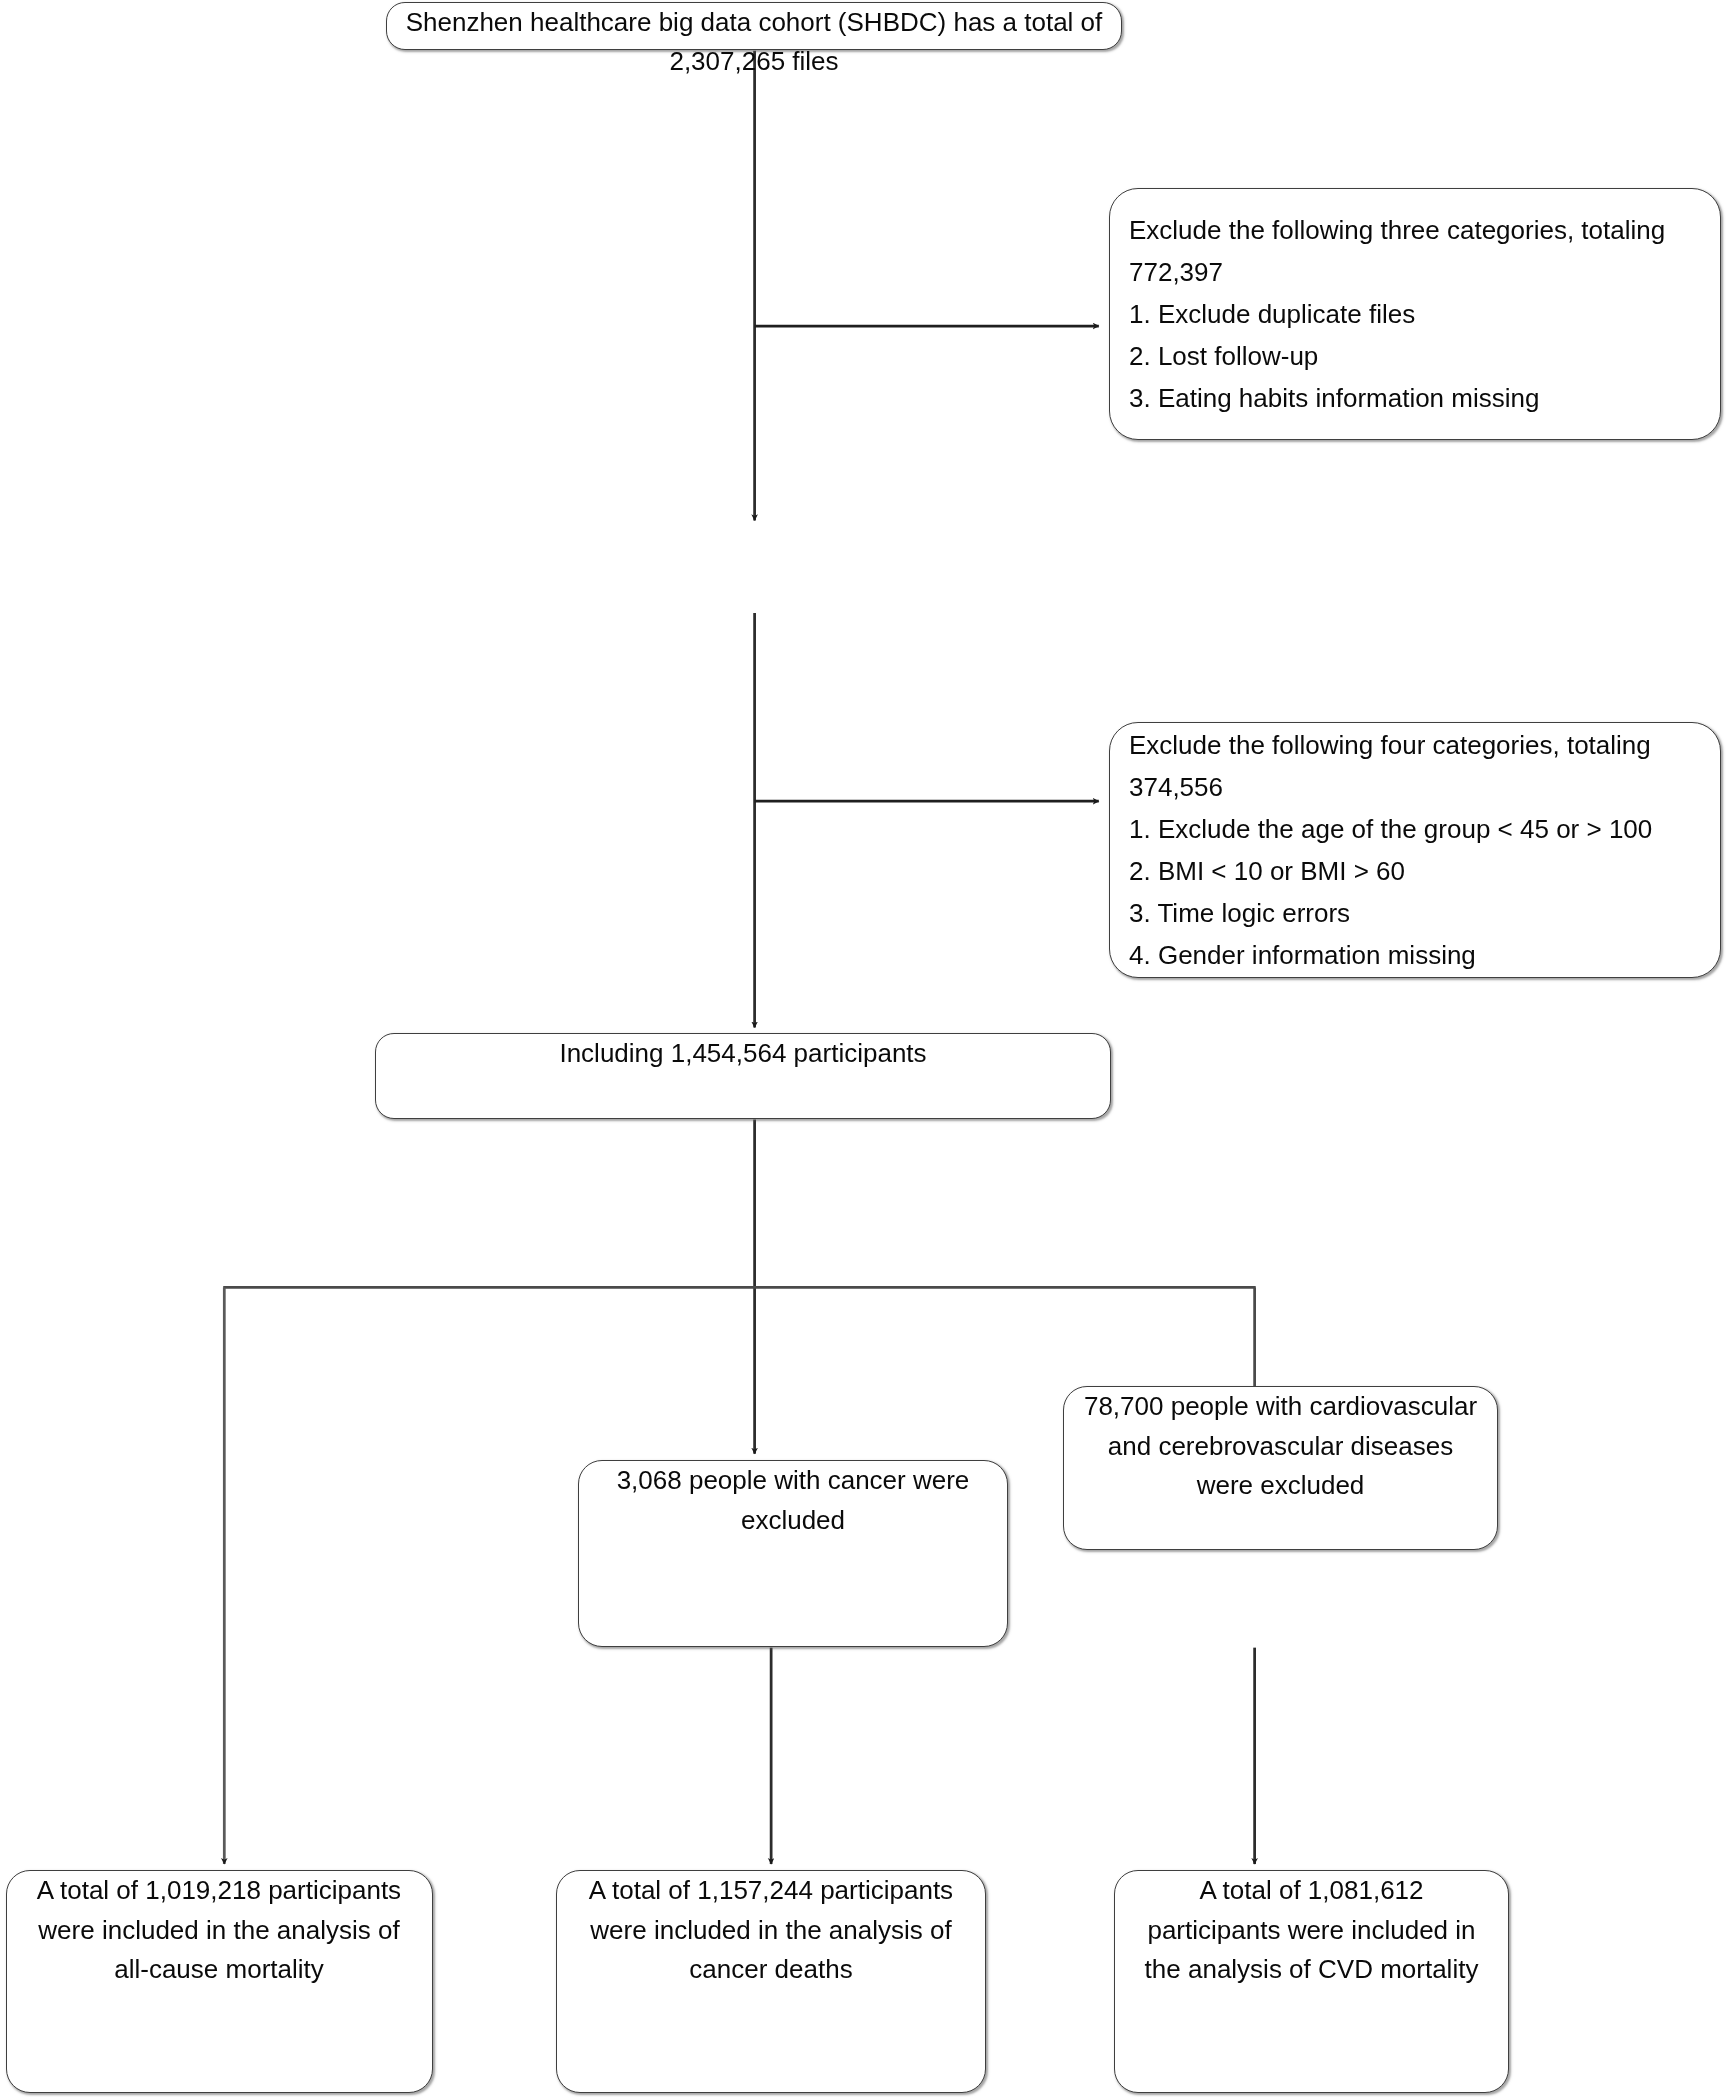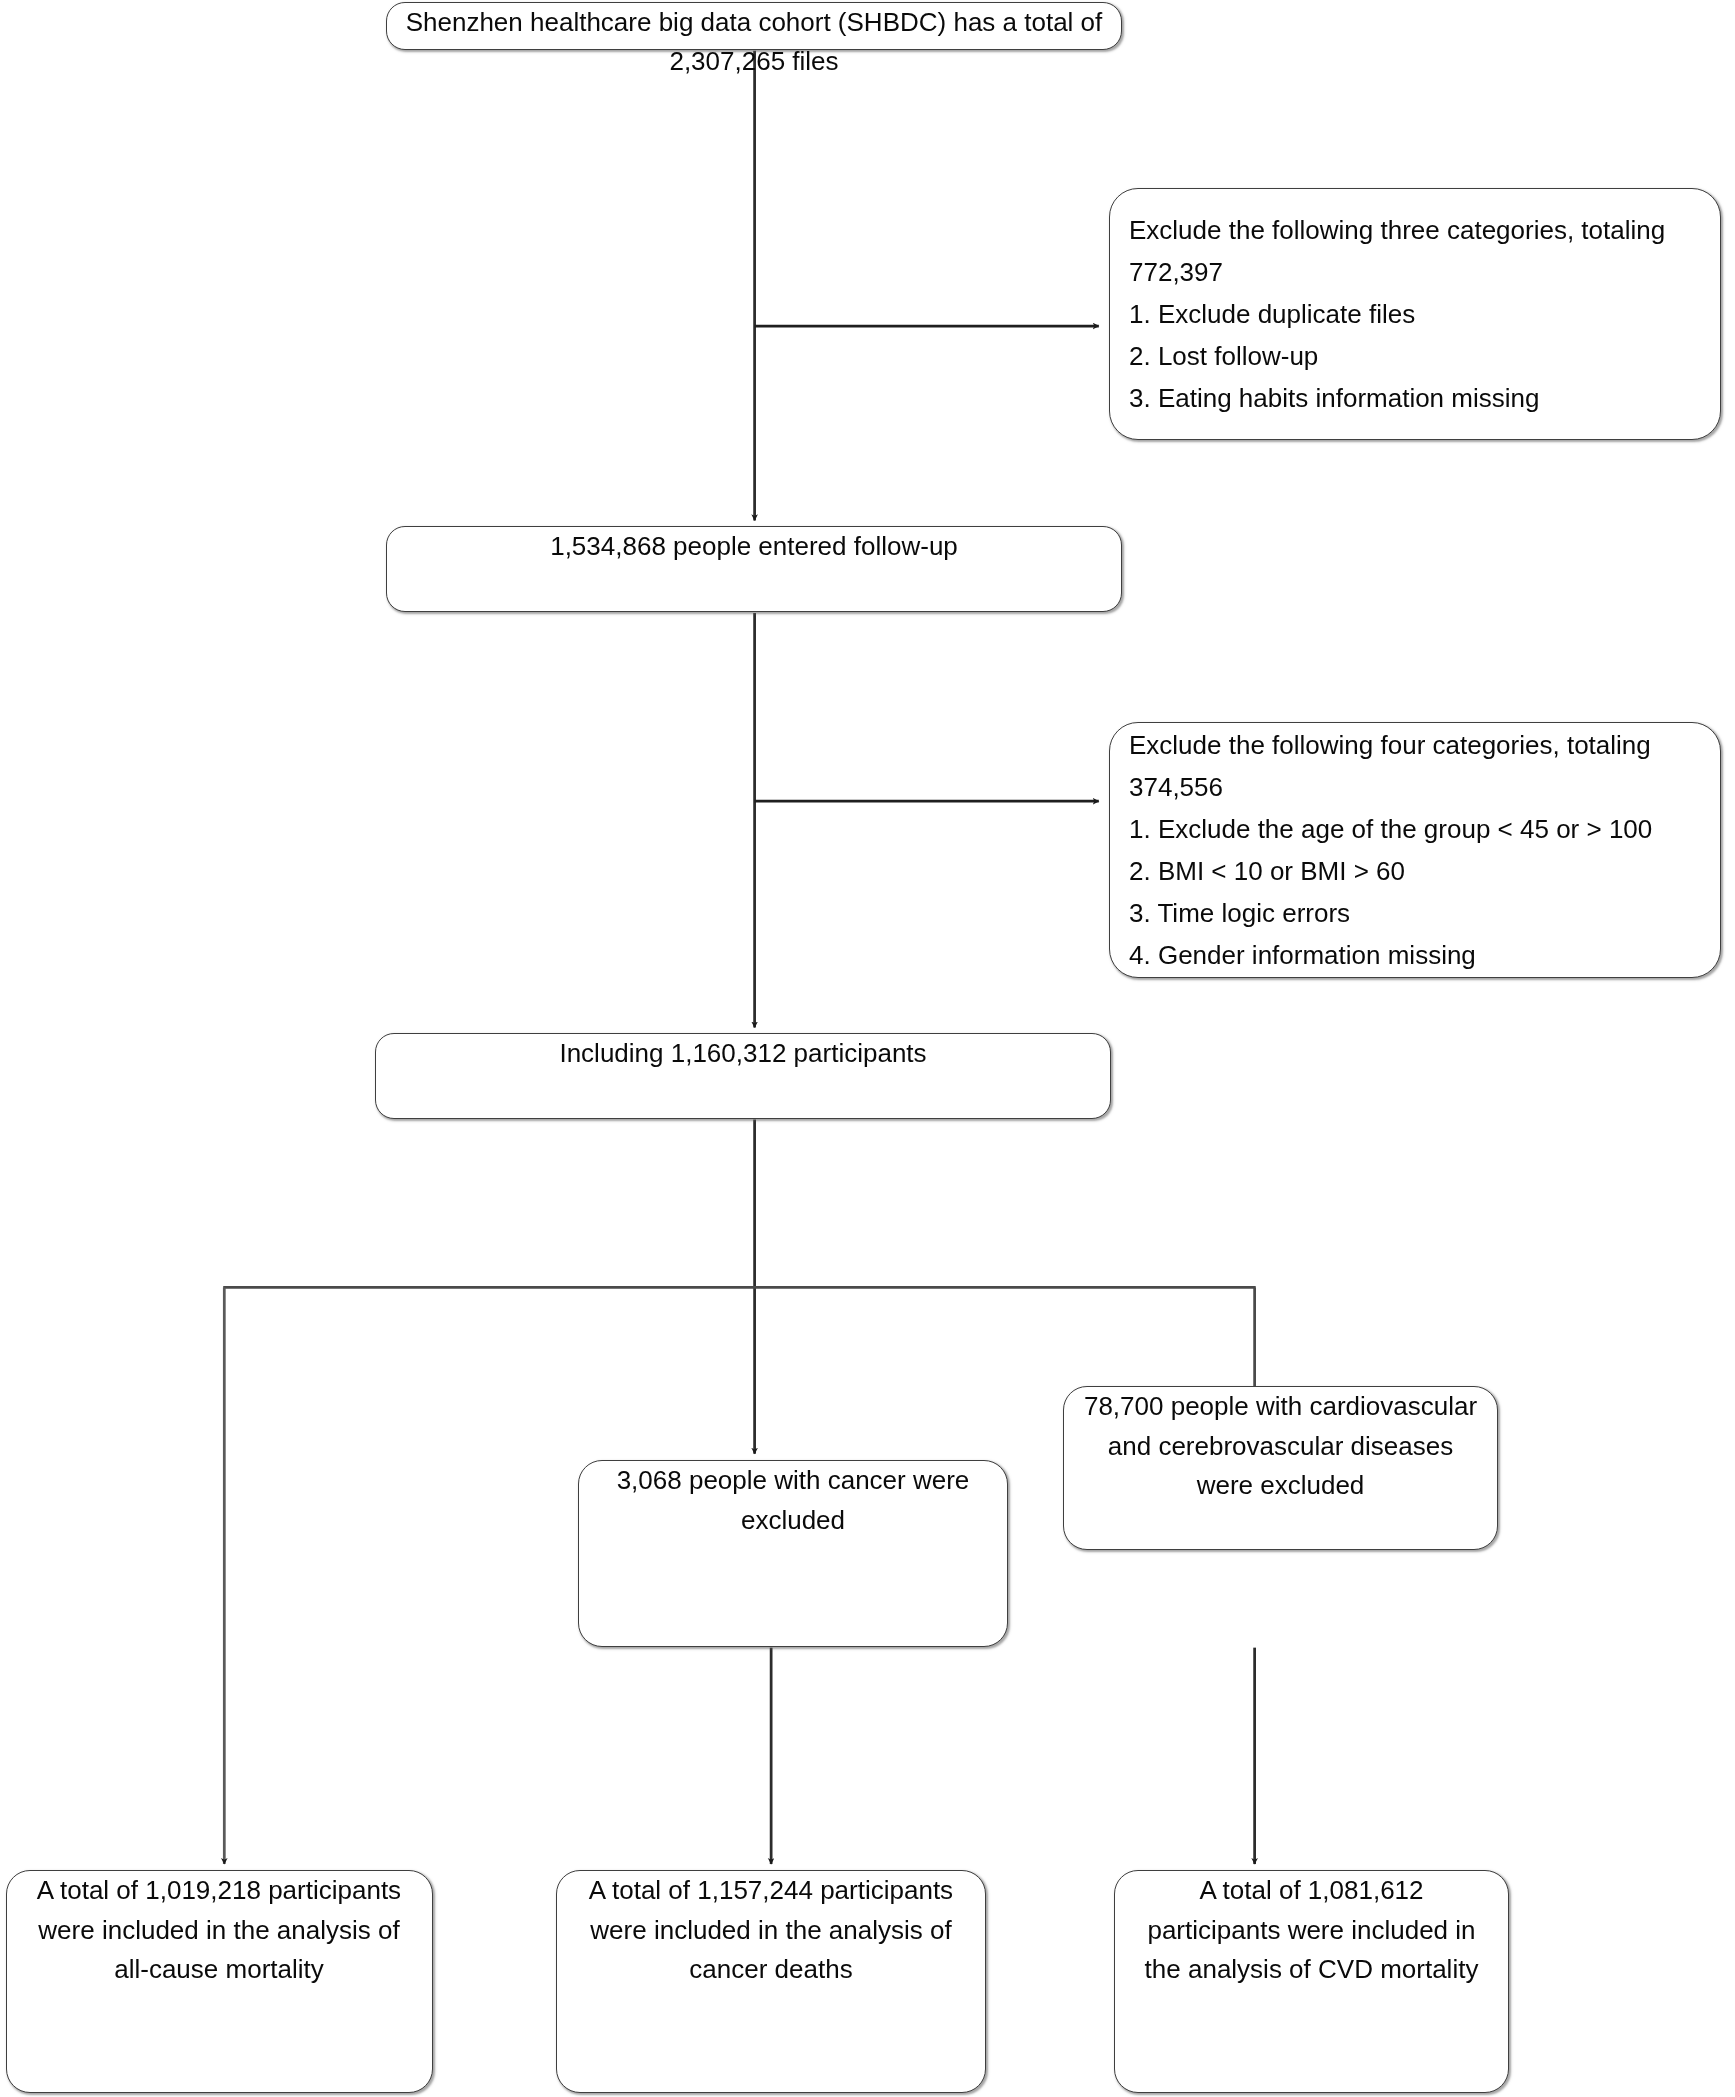--- a/index.html
+++ b/index.html
@@ -102,34 +102,31 @@
     <span class="txt">Shenzhen healthcare big data cohort (SHBDC) has a total of 2,307,265 files</span>
   </div>
 
   <div class="node excl" id="n-exclude1">
     <span class="txt">Exclude the following three categories, totaling 772,397
 1. Exclude duplicate files
 2. Lost follow-up
 3. Eating habits information missing</span>
   </div>
 
-  <div class="node" id="n-followup">
-    <span class="txt">1,534,868 people entered follow-up</span>
-  </div>
 
   <div class="node excl" id="n-exclude2">
     <span class="txt">Exclude the following four categories, totaling 374,556
 1. Exclude the age of the group &lt; 45 or &gt; 100
 2. BMI &lt; 10 or BMI &gt; 60
 3. Time logic errors
 4. Gender information missing</span>
   </div>
 
   <div class="node" id="n-included">
-    <span class="txt">Including 1,160,312 participants</span>
+    <span class="txt">Including 1,454,564 participants</span>
   </div>
 
   <div class="node" id="n-cancer-excl">
     <span class="txt">3,068 people with cancer were excluded</span>
   </div>
 
   <div class="node" id="n-cvd-excl">
     <span class="txt">78,700 people with cardiovascular and cerebrovascular diseases were excluded</span>
   </div>
 

